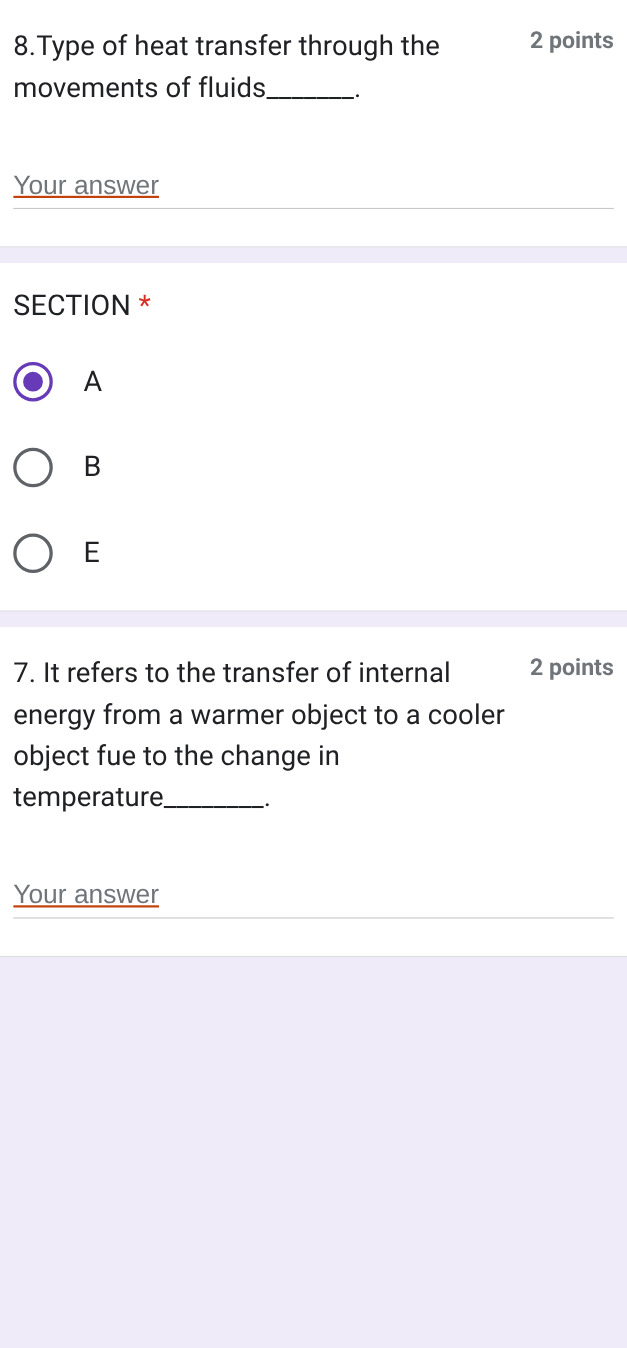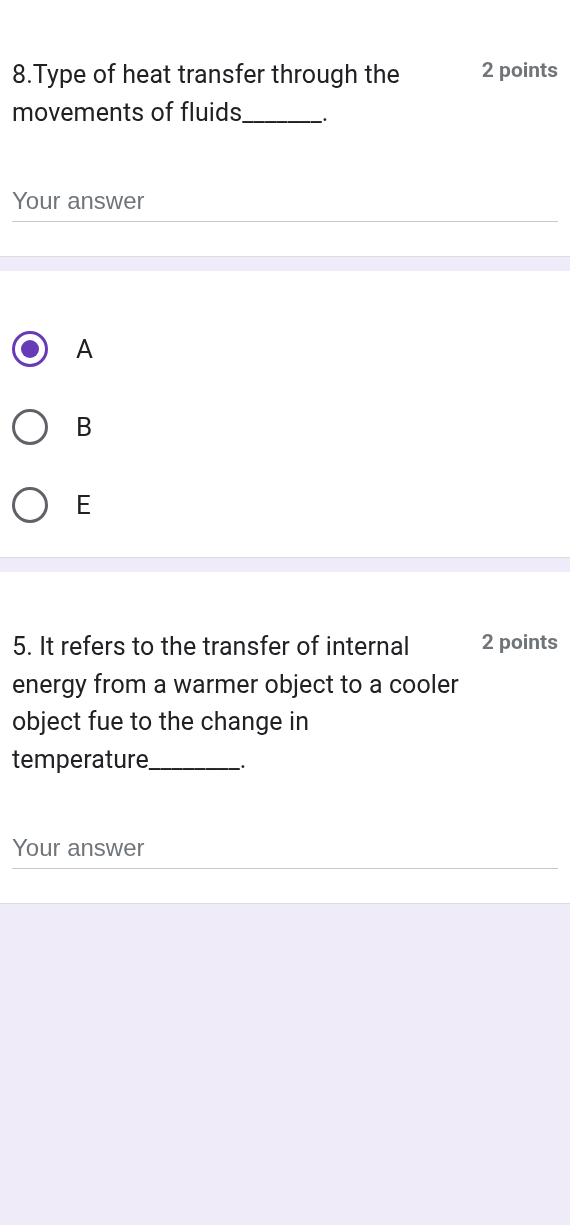--- a/index.html
+++ b/index.html
@@ -20,21 +20,20 @@
       margin-bottom: 14px;
     }
     .card:last-child {
       margin-bottom: 0;
     }
     .question-header {
       display: flex;
       justify-content: space-between;
       align-items: flex-start;
       gap: 8px;
-      margin-top: 32px;
     }
     .question-text {
       font-size: 25px;
       line-height: 1.5;
       color: #202124;
       letter-spacing: 0.1px;
       flex: 1;
     }
     .points {
       font-size: 21px;
@@ -52,20 +51,21 @@
     }
     .answer-input {
       border: none;
       border-bottom: 1px solid #c8c8c8;
       font-size: 24px;
       color: #c2410c;
       width: 100%;
       padding: 6px 0;
       outline: none;
       background: transparent;
+      text-decoration: underline;
     }
     .answer-input::placeholder {
       color: #70757a;
     }
     .radio-group {
       margin-top: 36px;
     }
     .radio-item {
       display: flex;
       align-items: center;
@@ -112,39 +112,42 @@
   <div class="question-header">
     <div class="question-text">8.Type of heat transfer through the movements of fluids_______.</div>
     <div class="points">2 points</div>
   </div>
   <div class="answer-input-wrap">
     <input type="text" class="answer-input" placeholder="Your answer" style="">
   </div>
 </div>
 
 <div class="card">
+  <div class="section-title">
+    <span>SECTION </span><span class="required">*</span>
+  </div>
   <div class="radio-group">
     <div class="radio-item">
       <div class="radio-circle selected">
         <div class="radio-dot"></div>
       </div>
       <span class="radio-label">A</span>
     </div>
     <div class="radio-item">
       <div class="radio-circle"></div>
       <span class="radio-label">B</span>
     </div>
     <div class="radio-item">
       <div class="radio-circle"></div>
       <span class="radio-label">E</span>
     </div>
   </div>
 </div>
 
 <div class="card">
   <div class="question-header">
-    <div class="question-text">5. It refers to the transfer of internal energy from a warmer object to a cooler object fue to the change in temperature________.</div>
+    <div class="question-text">7. It refers to the transfer of internal energy from a warmer object to a cooler object fue to the change in temperature________.</div>
     <div class="points">2 points</div>
   </div>
   <div class="answer-input-wrap">
     <input type="text" class="answer-input" placeholder="Your answer" style="">
   </div>
 </div>
 
 </body></html>

